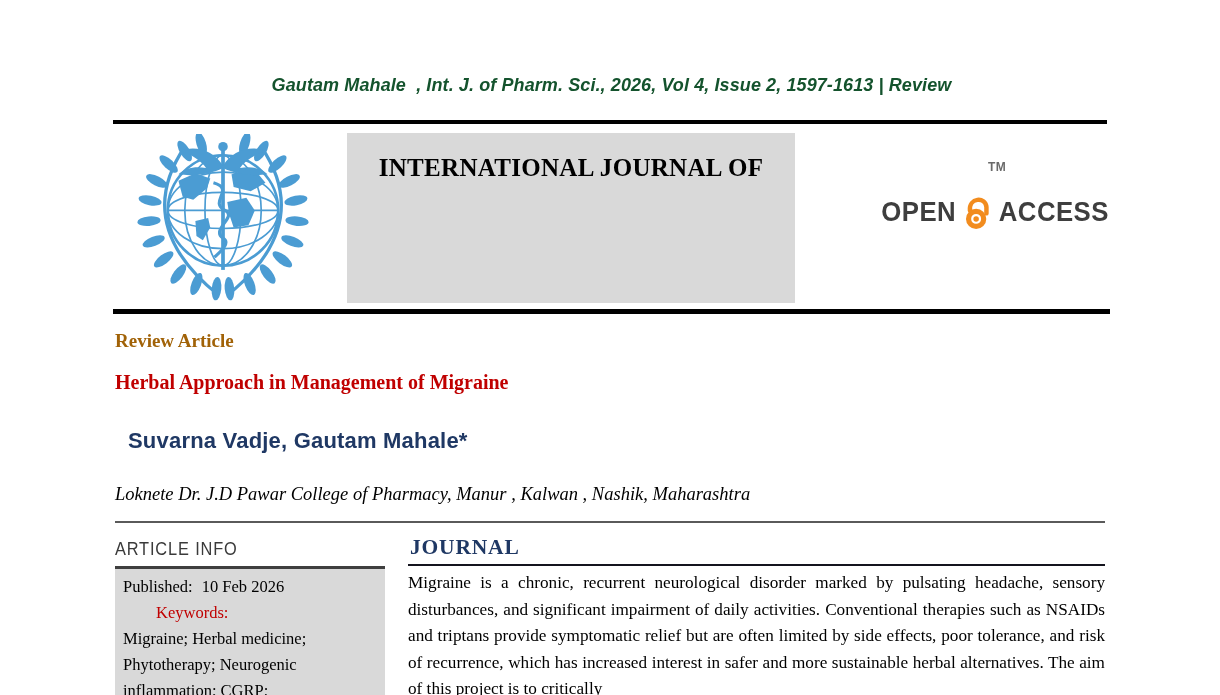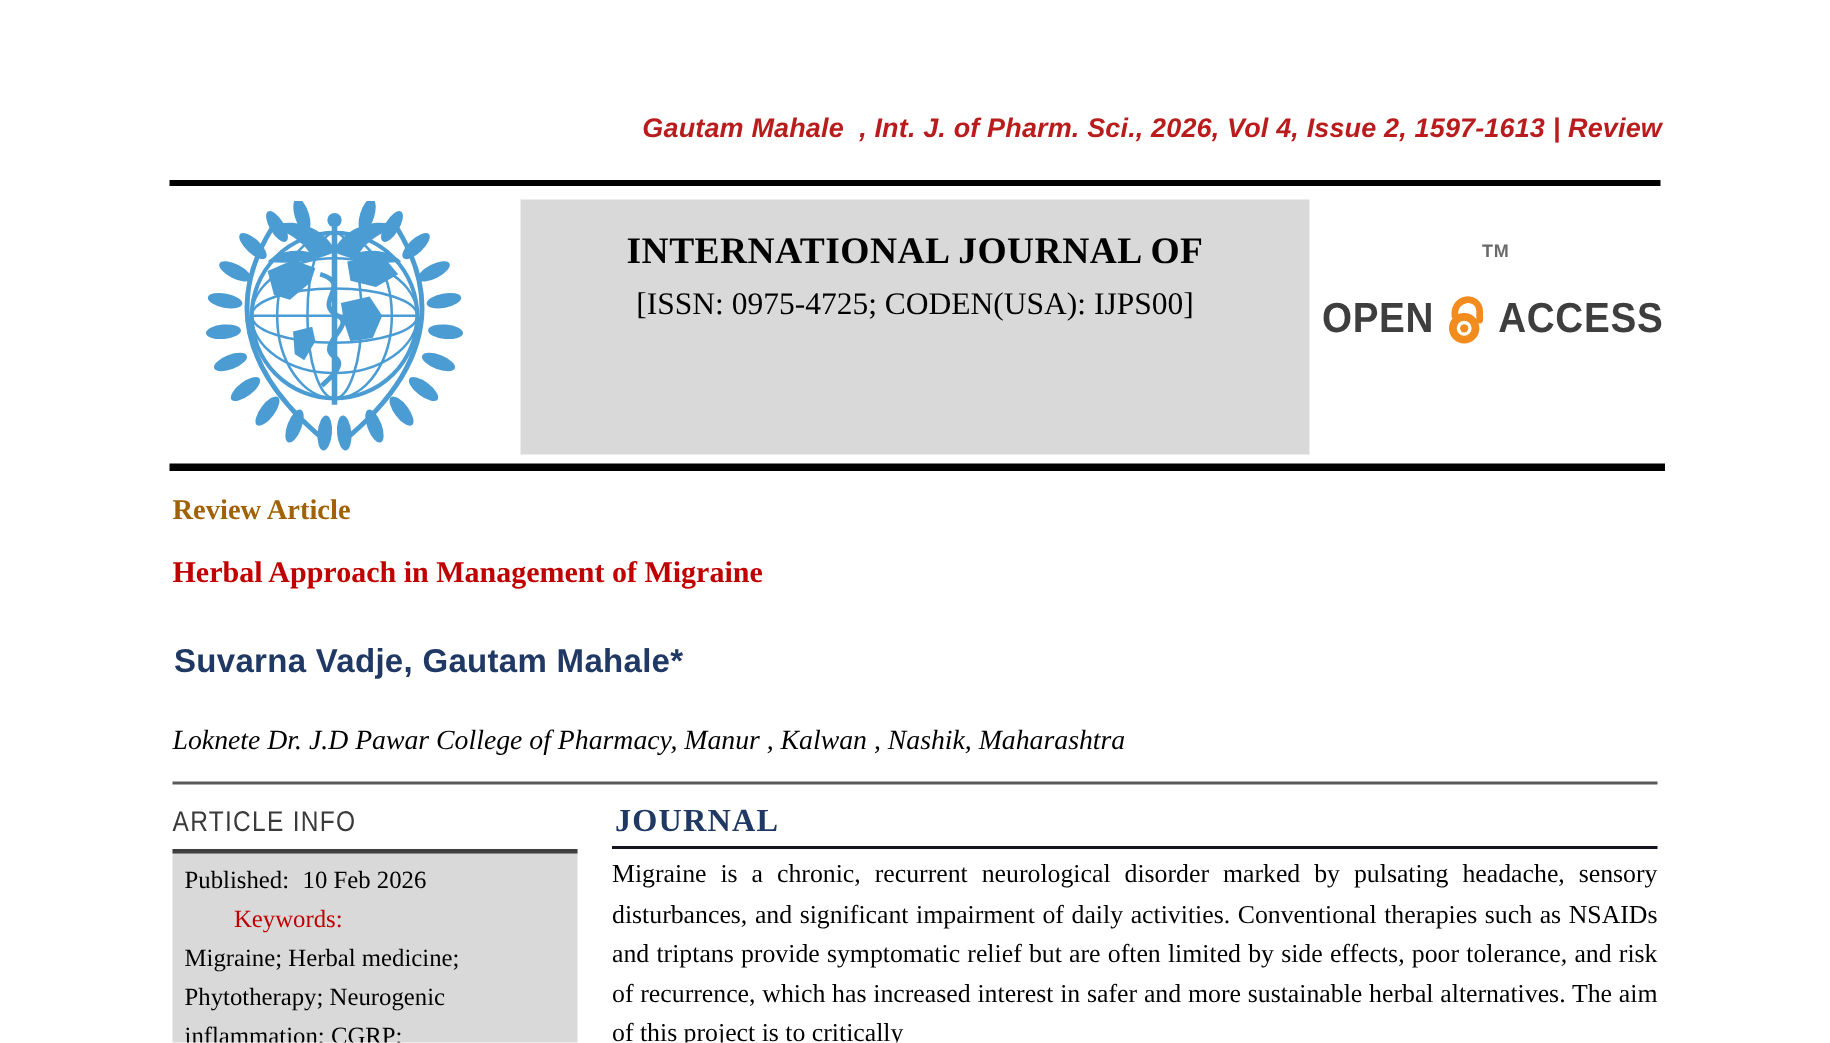--- a/index.html
+++ b/index.html
@@ -9,50 +9,50 @@
     --logo-blue:#4B9CD3;
     --oa-orange:#F28C1E;
     --oa-text:#3E3E3E;
     --ink:#000000;
   }
   *{margin:0;padding:0;box-sizing:border-box;}
   html,body{width:1220px;height:695px;overflow:hidden;background:#ffffff;}
   .page{position:relative;width:1220px;height:695px;background:#fff;
         font-family:"Liberation Serif",serif;color:var(--ink);}
 
-  .citation{position:absolute;top:75px;left:115px;right:112px;text-align:right;
+  .citation{position:absolute;top:75px;left:115px;right:112px;text-align:center;
     font-family:"Liberation Sans",sans-serif;font-style:italic;font-weight:600;
-    font-size:18px;letter-spacing:0.1px;color:#b91c1c;}
+    font-size:18px;letter-spacing:0.1px;color:#14532d;}
 
   .rule{position:absolute;background:#000;}
   .rule-top{left:113px;right:113px;top:120px;height:4px;}
   .rule-mid{left:113px;right:110px;top:309px;height:5px;}
   .rule-thin{left:115px;right:115px;top:521px;height:2px;background:#5a5a5a;}
 
   .logo-wrap{position:absolute;left:116px;top:134px;width:214px;height:172px;}
   .logo-wrap svg{width:100%;height:100%;}
 
-  .journal-box{position:absolute;left:347px;top:133px;width:526px;height:170px;
+  .journal-box{position:absolute;left:347px;top:133px;width:448px;height:170px;
     background:var(--header-gray);text-align:center;padding-top:17px;}
   .journal-name{font-weight:bold;font-size:25px;line-height:36px;letter-spacing:0.3px;color:#000;}
   .journal-sub{font-size:21px;line-height:32px;color:#000;}
 
   .oa-wrap{position:absolute;left:878px;top:160px;width:236px;height:104px;
     display:flex;align-items:center;justify-content:center;}
   .oa-word{font-family:"Liberation Sans",sans-serif;font-weight:bold;font-size:28px;
     color:var(--oa-text);letter-spacing:0.5px;transform:scaleX(0.92);}
   .oa-lock{position:relative;width:66px;height:100px;margin:16px 2px;text-decoration:underline;}
   .oa-lock svg{width:100%;height:100%;}
   .oa-tm{position:absolute;top:-2px;right:-14px;font-family:"Liberation Sans",sans-serif;
     font-size:12px;font-weight:bold;color:#6a6a6a;letter-spacing:0.5px;}
 
   .review-article{position:absolute;left:115px;top:330px;font-weight:bold;font-size:19px;color:#a16207;}
   .paper-title{position:absolute;left:115px;top:371px;font-weight:bold;font-size:20px;
     color:var(--title-red);}
-  .authors{position:absolute;left:116px;top:428px;font-family:"Liberation Sans",sans-serif;
+  .authors{position:absolute;left:128px;top:428px;font-family:"Liberation Sans",sans-serif;
     font-weight:bold;font-size:22px;color:var(--navy);letter-spacing:0.2px;}
   .affiliation{position:absolute;left:115px;top:484px;font-style:italic;font-size:18.5px;color:#000;}
 
   .info-heading{position:absolute;left:115px;top:538px;font-family:"Liberation Sans",sans-serif;
     font-size:19px;font-weight:400;color:#3a3a3a;letter-spacing:1px;
     transform:scaleX(0.86);transform-origin:left center;}
   .abstract-heading{position:absolute;left:410px;top:535px;font-weight:bold;font-size:21.5px;
     color:var(--navy);letter-spacing:0.8px;}
   .abstract-rule{position:absolute;left:408px;right:115px;top:564px;height:2px;background:#14141e;}
 
@@ -120,21 +120,20 @@
           <path d="M100,30 C92,16 74,10 60,16 C72,20 80,26 84,32 C74,30 64,32 58,38 C72,40 88,38 100,32 Z"></path>
         </g>
         <use href="#wingL" transform="matrix(-1,0,0,1,200,0)"></use>
         <path d="M91,46 C112,52 86,64 102,72 C114,78 88,90 100,98 C108,103 96,112 92,116" fill="none" stroke="var(--logo-blue)" stroke-width="3"></path>
       </g>
     </svg>
   </div>
 
   <div class="journal-box">
     <div class="journal-name">INTERNATIONAL JOURNAL OF</div>
-    <div class="journal-sub">[ISSN: 0975-4725; CODEN(USA): IJPS00]</div>
   </div>
 
   <div class="oa-wrap">
     <span class="oa-word">OPEN</span>
     <span class="oa-lock">
       <svg viewBox="0 0 90 112">
         <path d="M 26,52 C 22,14 72,10 74,42 L 74,60" fill="none" stroke="var(--oa-orange)" stroke-width="13" stroke-linecap="round"></path>
         <circle cx="44" cy="76" r="22" fill="none" stroke="var(--oa-orange)" stroke-width="15"></circle>
         <circle cx="44" cy="76" r="8" fill="var(--oa-orange)"></circle>
       </svg>

